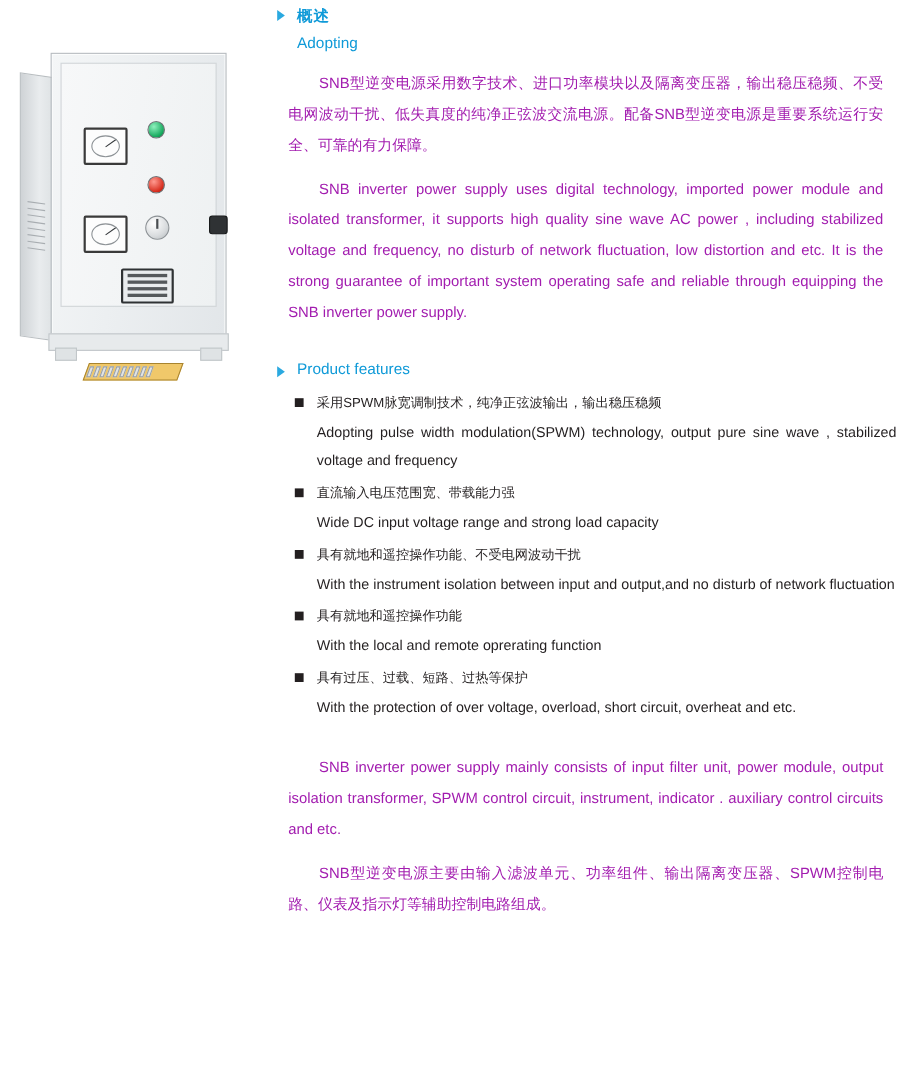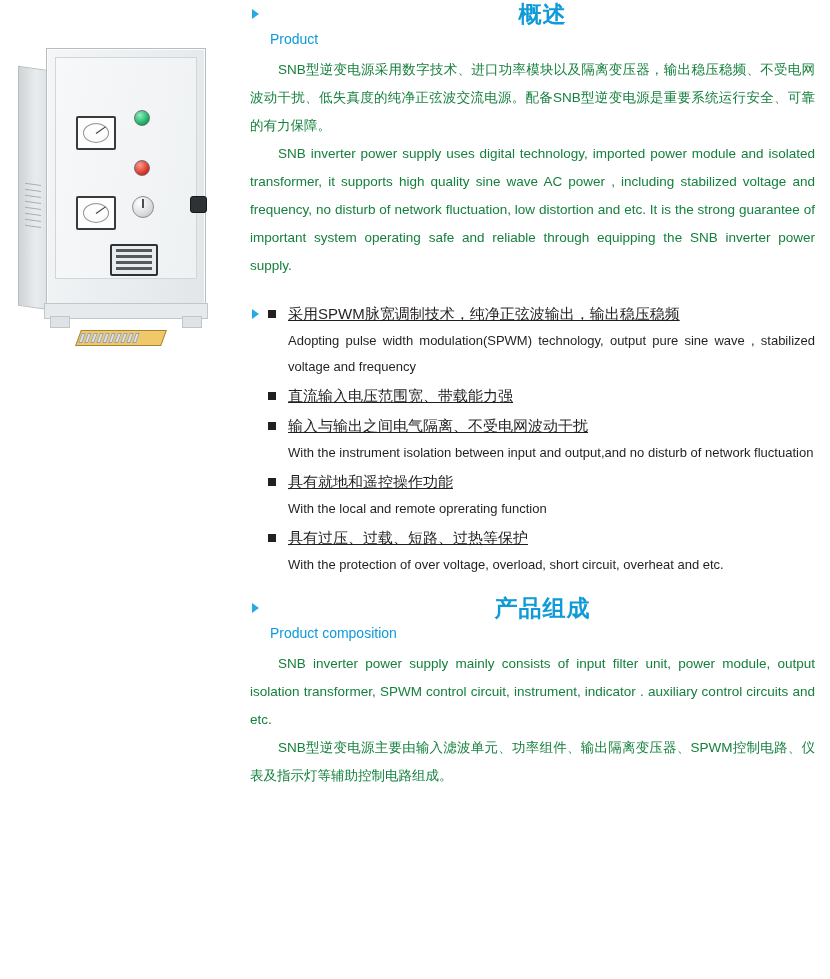--- a/index.html
+++ b/index.html
@@ -219,59 +219,57 @@
     position: absolute;
     left: 2px;
     top: 9px;
     width: 0;
     height: 0;
     border-left: 7px solid #2aa9e0;
     border-top: 5px solid transparent;
     border-bottom: 5px solid transparent;
   }
   .sec-title-cn {
-    font-size: 23px;
+    font-size: 14px;
     color: #0f9ad8;
     font-weight: bold;
     letter-spacing: 1px;
     line-height: 28px;
     margin: 0;
-    text-align: center;
   }
   .sec-title-en {
     font-size: 14px;
     color: #0f9ad8;
     line-height: 22px;
     margin: 0 0 6px 0;
   }
 
   p.body {
     font-size: 13.5px;
     line-height: 28px;
-    color: #15803d;
-    margin: 0;
+    color: #a21caf;
+    margin: 12px;
     text-align: justify;
     text-justify: inter-ideograph;
   }
   p.body.cn { text-indent: 28px; }
   p.body.en { text-indent: 28px; }
 
   .feature-list {
     list-style: none;
     margin: 4px 0 0 0;
     padding: 0 0 0 18px;
   }
   .feature-item { margin-bottom: 2px; }
   .feature-cn {
     position: relative;
-    font-size: 15px;
+    font-size: 12px;
     line-height: 28px;
     padding-left: 20px;
     color: #231f20;
-    text-decoration: underline;
   }
   .bullet-icon {
     position: absolute;
     left: 0px;
     top: 10px;
     width: 8px;
     height: 8px;
     background: #231f20;
   }
   .feature-en {
@@ -335,51 +333,53 @@
       </div>
     </div>
   </div>
 
   <div class="content">
 
     <div class="section">
       <div class="sec-head">
         <span class="arrow-icon"></span>
         <h2 class="sec-title-cn">概述</h2>
-        <div class="sec-title-en">Product</div>
+        <div class="sec-title-en">Adopting</div>
       </div>
       <p class="body cn">SNB型逆变电源采用数字技术、进口功率模块以及隔离变压器，输出稳压稳频、不受电网波动干扰、低失真度的纯净正弦波交流电源。配备SNB型逆变电源是重要系统运行安全、可靠的有力保障。</p>
       <p class="body en">SNB inverter power supply uses digital technology, imported power module and isolated transformer, it supports high quality sine wave AC power , including stabilized voltage and frequency, no disturb of network fluctuation, low distortion and etc. It is the strong guarantee of important system operating safe and reliable through equipping the SNB inverter power supply.</p>
     </div>
 
     <div class="gap-lg"></div>
 
     <div class="section">
       <div class="sec-head">
         <span class="arrow-icon"></span>
+        <div class="sec-title-en">Product features</div>
       </div>
 
       <ul class="feature-list">
         <li class="feature-item">
           <div class="feature-cn">
             <span class="bullet-icon"></span>
             <span>采用SPWM脉宽调制技术，纯净正弦波输出，输出稳压稳频</span>
           </div>
           <div class="feature-en">Adopting pulse width modulation(SPWM) technology, output pure sine wave , stabilized voltage and frequency</div>
         </li>
         <li class="feature-item">
           <div class="feature-cn">
             <span class="bullet-icon"></span>
             <span>直流输入电压范围宽、带载能力强</span>
           </div>
+          <div class="feature-en">Wide DC input voltage range and strong load capacity</div>
         </li>
         <li class="feature-item">
           <div class="feature-cn">
             <span class="bullet-icon"></span>
-            <span>输入与输出之间电气隔离、不受电网波动干扰</span>
+            <span>具有就地和遥控操作功能、不受电网波动干扰</span>
           </div>
           <div class="feature-en">With the instrument isolation between input and output,and no disturb of network fluctuation</div>
         </li>
         <li class="feature-item">
           <div class="feature-cn">
             <span class="bullet-icon"></span>
             <span>具有就地和遥控操作功能</span>
           </div>
           <div class="feature-en">With the local and remote oprerating function</div>
         </li>
@@ -389,23 +389,18 @@
             <span>具有过压、过载、短路、过热等保护</span>
           </div>
           <div class="feature-en">With the protection of over voltage, overload, short circuit, overheat and etc.</div>
         </li>
       </ul>
     </div>
 
     <div class="gap-lg"></div>
 
     <div class="section">
-      <div class="sec-head">
-        <span class="arrow-icon"></span>
-        <h2 class="sec-title-cn">产品组成</h2>
-        <div class="sec-title-en">Product composition</div>
-      </div>
       <p class="body en">SNB inverter power supply mainly consists of input filter unit, power module, output isolation transformer, SPWM control circuit, instrument, indicator . auxiliary control circuits and etc.</p>
       <p class="body cn">SNB型逆变电源主要由输入滤波单元、功率组件、输出隔离变压器、SPWM控制电路、仪表及指示灯等辅助控制电路组成。</p>
     </div>
 
   </div>
 </div>
 
 </body></html>

